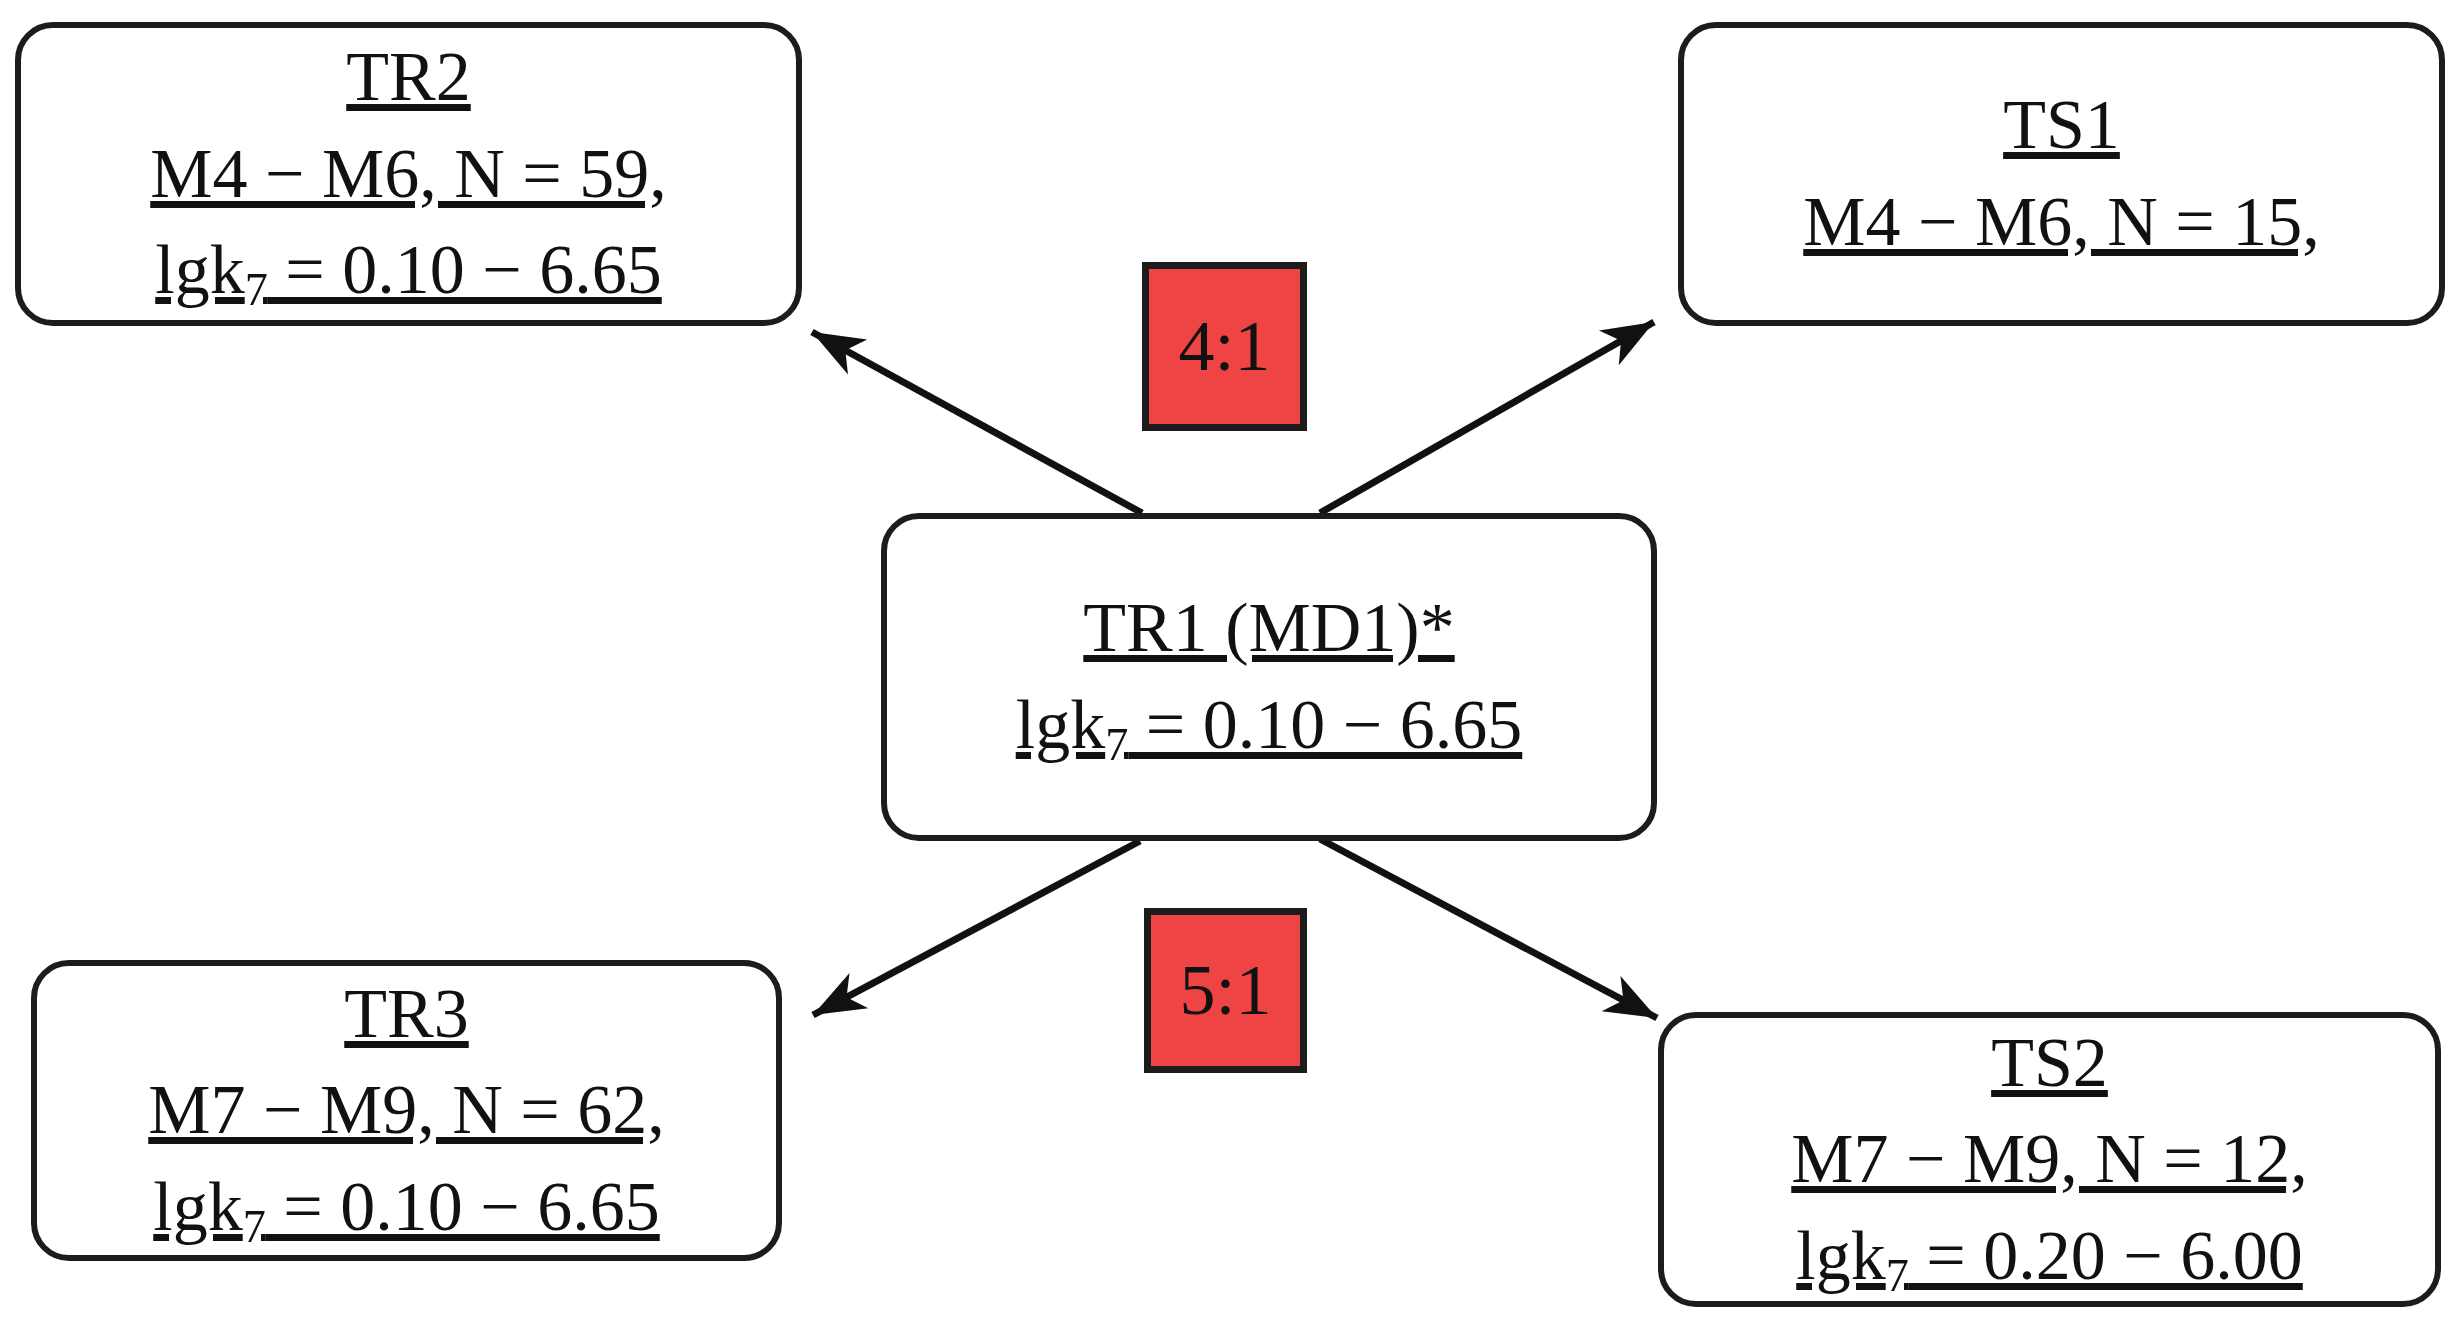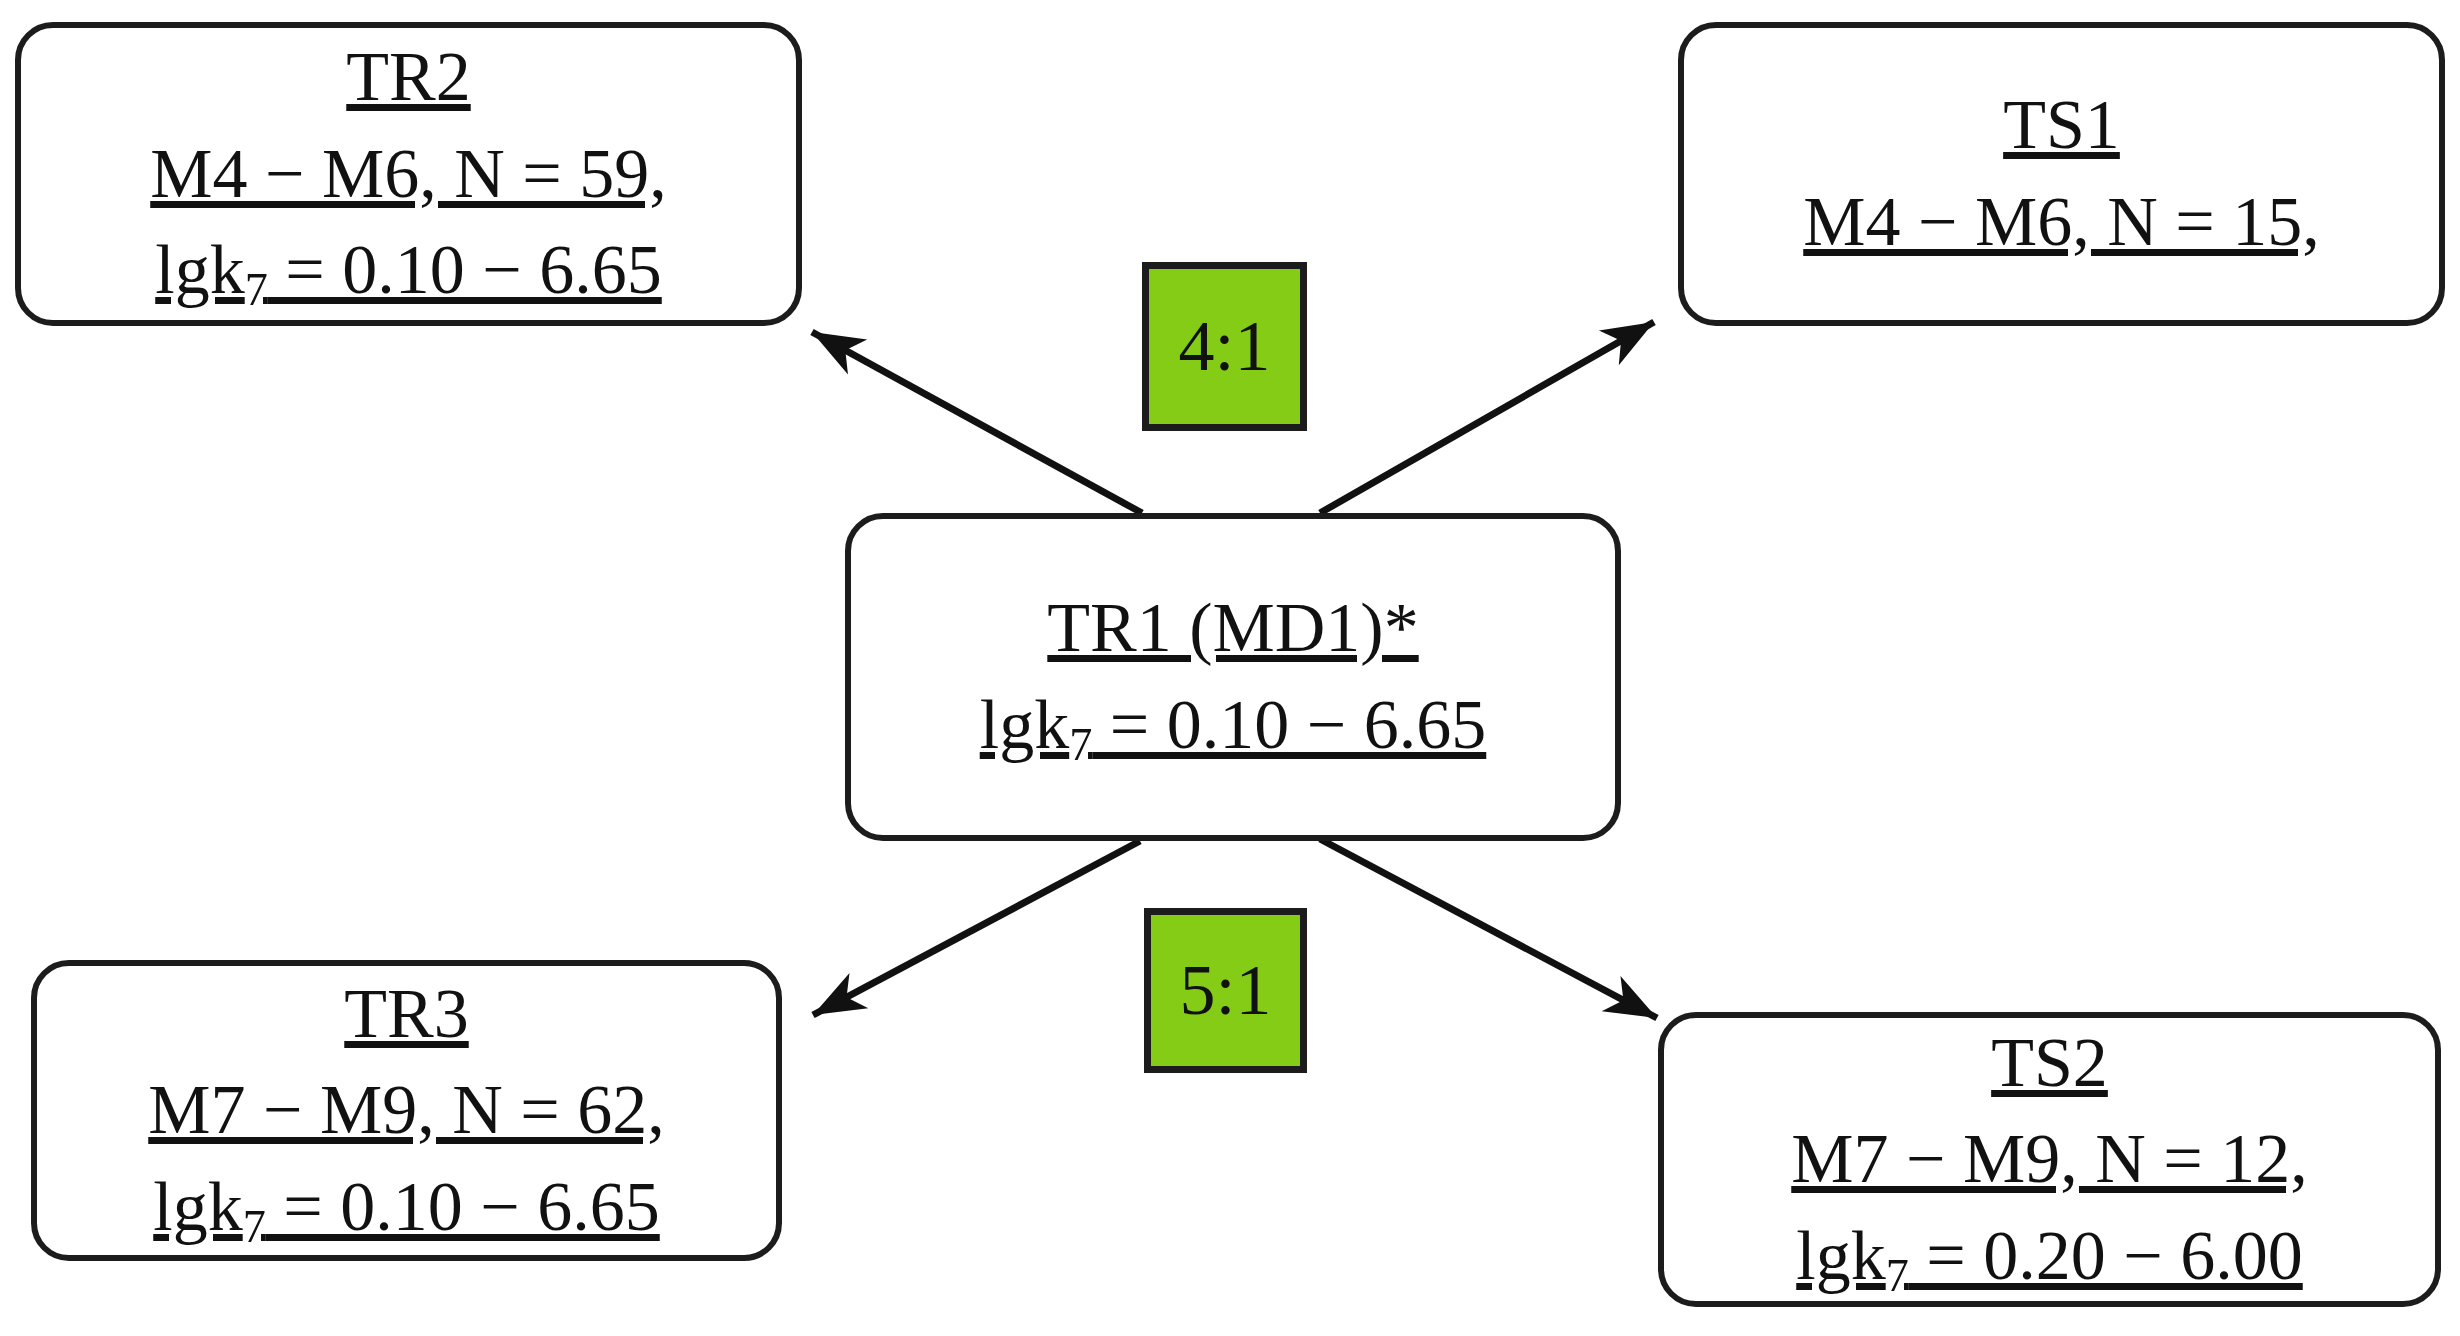--- a/index.html
+++ b/index.html
@@ -27,28 +27,28 @@
     align-items: center;
     justify-content: center;
     text-align: center;
     font-size: 70px;
     line-height: 1.38;
     z-index: 2;
     text-decoration: underline;
   }
   .node-tr2 { left: 15px;   top: 22px;   width: 787px; height: 304px; }
   .node-ts1 { left: 1678px; top: 22px;   width: 767px; height: 304px; }
-  .node-tr1 { left: 845px;  top: 513px;  width: 776px; height: 328px; }
+  .node-tr1 { left: 881px;  top: 513px;  width: 776px; height: 328px; }
   .node-tr3 { left: 15px;   top: 960px; width: 751px; height: 301px; margin-left: 16px; }
   .node-ts2 { left: 1658px; top: 1012px; width: 783px; height: 295px; }
   .ratio-box {
     position: absolute;
     box-sizing: border-box;
     border: 7px solid #1c1c1c;
-    background: #84cc16;
+    background: #ef4444;
     display: flex;
     align-items: center;
     justify-content: center;
     font-size: 72px;
     z-index: 2;
   }
   .ratio-top    { left: 1142px; top: 262px; width: 165px; height: 169px; }
   .ratio-bottom { left: 1144px; top: 908px; width: 163px; height: 165px; }
   sub.k-sub {
     font-size: 0.66em;

